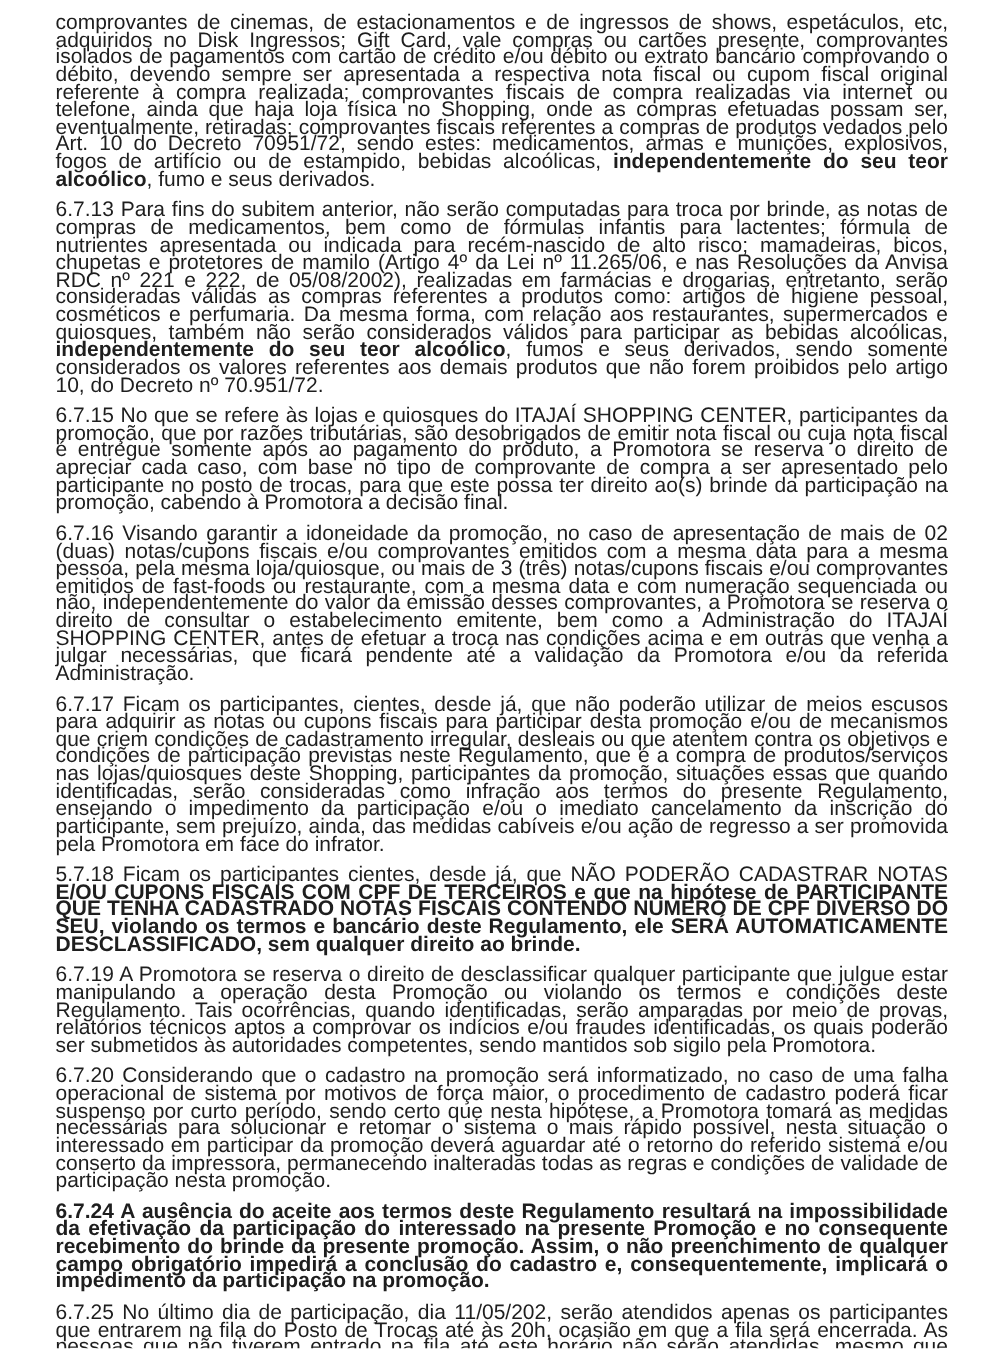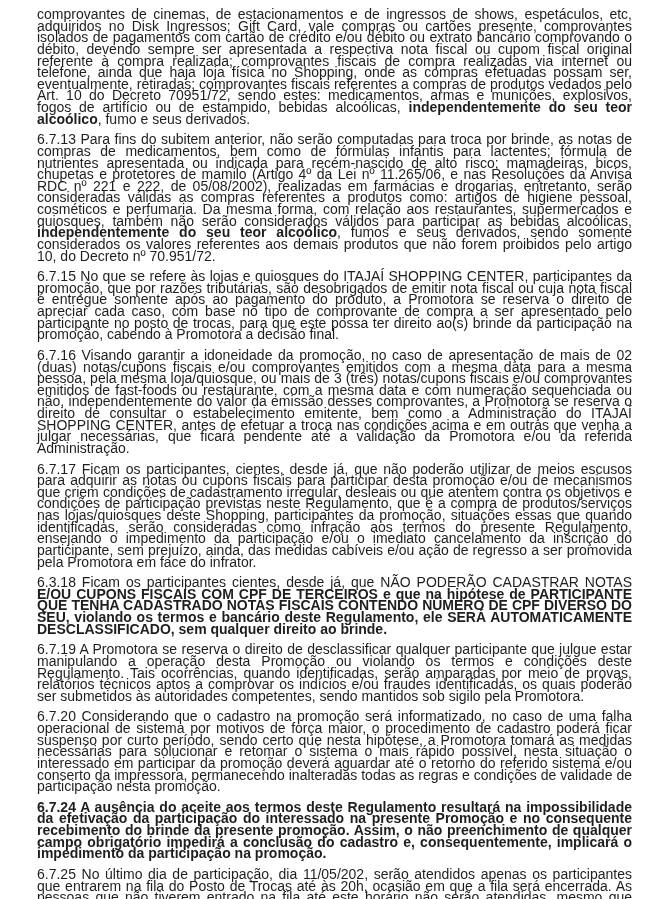--- a/index.html
+++ b/index.html
@@ -39,21 +39,21 @@
 
     <p><span>6.7.13 Para fins do subitem anterior, não serão computadas para troca por brinde, as notas de compras de medicamentos, bem como de fórmulas infantis para lactentes; fórmula de nutrientes apresentada ou indicada para recém-nascido de alto risco; mamadeiras, bicos, chupetas e protetores de mamilo (Artigo 4º da Lei nº 11.265/06, e nas Resoluções da Anvisa RDC nº 221 e 222, de 05/08/2002), realizadas em farmácias e drogarias, entretanto, serão consideradas válidas as compras referentes a produtos como: artigos de higiene pessoal, cosméticos e perfumaria. Da mesma forma, com relação aos restaurantes, supermercados e quiosques, também não serão considerados válidos para participar as bebidas alcoólicas, </span><b>independentemente do seu teor alcoólico</b><span>, fumos e seus derivados, sendo somente considerados os valores referentes aos demais produtos que não forem proibidos pelo artigo 10, do Decreto nº 70.951/72.</span></p>
 
 
     <p><span>6.7.15 No que se refere às lojas e quiosques do ITAJAÍ SHOPPING CENTER, participantes da promoção, que por razões tributárias, são desobrigados de emitir nota fiscal ou cuja nota fiscal é entregue somente após ao pagamento do produto, a Promotora se reserva o direito de apreciar cada caso, com base no tipo de comprovante de compra a ser apresentado pelo participante no posto de trocas, para que este possa ter direito ao(s) brinde da participação na promoção, cabendo à Promotora a decisão final.</span></p>
 
     <p><span>6.7.16 Visando garantir a idoneidade da promoção, no caso de apresentação de mais de 02 (duas) notas/cupons fiscais e/ou comprovantes emitidos com a mesma data para a mesma pessoa, pela mesma loja/quiosque, ou mais de 3 (três) notas/cupons fiscais e/ou comprovantes emitidos de fast-foods ou restaurante, com a mesma data e com numeração sequenciada ou não, independentemente do valor da emissão desses comprovantes, a Promotora se reserva o direito de consultar o estabelecimento emitente, bem como a Administração do ITAJAÍ SHOPPING CENTER, antes de efetuar a troca nas condições acima e em outras que venha a julgar necessárias, que ficará pendente até a validação da Promotora e/ou da referida Administração.</span></p>
 
     <p><span>6.7.17 Ficam os participantes, cientes, desde já, que não poderão utilizar de meios escusos para adquirir as notas ou cupons  fiscais para participar desta promoção e/ou de mecanismos que criem condições de cadastramento irregular, desleais ou que atentem contra os objetivos e condições de participação previstas neste Regulamento, que é a compra de produtos/serviços nas lojas/quiosques deste Shopping, participantes da promoção, situações essas que quando identificadas, serão consideradas como infração aos termos do presente Regulamento, ensejando o impedimento da participação e/ou o imediato cancelamento da inscrição do participante, sem prejuízo, ainda, das medidas cabíveis e/ou ação de regresso a ser promovida pela Promotora em face do infrator.</span></p>
 
-    <p><span>6.3.18 Ficam os participantes cientes, desde já, que NÃO PODERÃO CADASTRAR NOTAS </span><b>E/OU CUPONS FISCAIS COM CPF DE TERCEIROS e que na hipótese de PARTICIPANTE QUE TENHA CADASTRADO NOTAS FISCAIS CONTENDO NÚMERO DE CPF DIVERSO DO SEU, violando os termos e bancário deste Regulamento, ele SERÁ AUTOMATICAMENTE DESCLASSIFICADO, sem qualquer direito ao brinde.</b></p>
+    <p><span>5.7.18 Ficam os participantes cientes, desde já, que NÃO PODERÃO CADASTRAR NOTAS </span><b>E/OU CUPONS FISCAIS COM CPF DE TERCEIROS e que na hipótese de PARTICIPANTE QUE TENHA CADASTRADO NOTAS FISCAIS CONTENDO NÚMERO DE CPF DIVERSO DO SEU, violando os termos e bancário deste Regulamento, ele SERÁ AUTOMATICAMENTE DESCLASSIFICADO, sem qualquer direito ao brinde.</b></p>
 
     <p><span>6.7.19 A Promotora se reserva o direito de desclassificar qualquer participante que julgue estar manipulando a operação desta Promoção ou violando os termos e condições deste Regulamento. Tais ocorrências, quando identificadas, serão amparadas por meio de provas, relatórios técnicos aptos a comprovar os indícios e/ou fraudes identificadas, os quais poderão ser submetidos às autoridades competentes, sendo mantidos sob sigilo pela Promotora.</span></p>
 
     <p><span>6.7.20 Considerando que o cadastro na promoção será informatizado, no caso de uma falha operacional de sistema por motivos de força maior, o procedimento de cadastro poderá ficar suspenso por curto período, sendo certo que nesta hipótese, a Promotora tomará as medidas necessárias para solucionar e retomar o sistema o mais rápido possível, nesta situação o interessado em participar da promoção deverá aguardar até o retorno do referido sistema e/ou conserto da impressora, permanecendo inalteradas todas as regras e condições de validade de participação nesta promoção.</span></p>
 
 
 
 
     <p><b>6.7.24 A ausência do aceite aos termos deste Regulamento resultará na impossibilidade da efetivação da participação do interessado na presente Promoção e no consequente recebimento do brinde da presente promoção. Assim, o não preenchimento de qualquer campo obrigatório impedirá a conclusão do cadastro e, consequentemente, implicará o impedimento da participação na promoção.</b></p>
 

